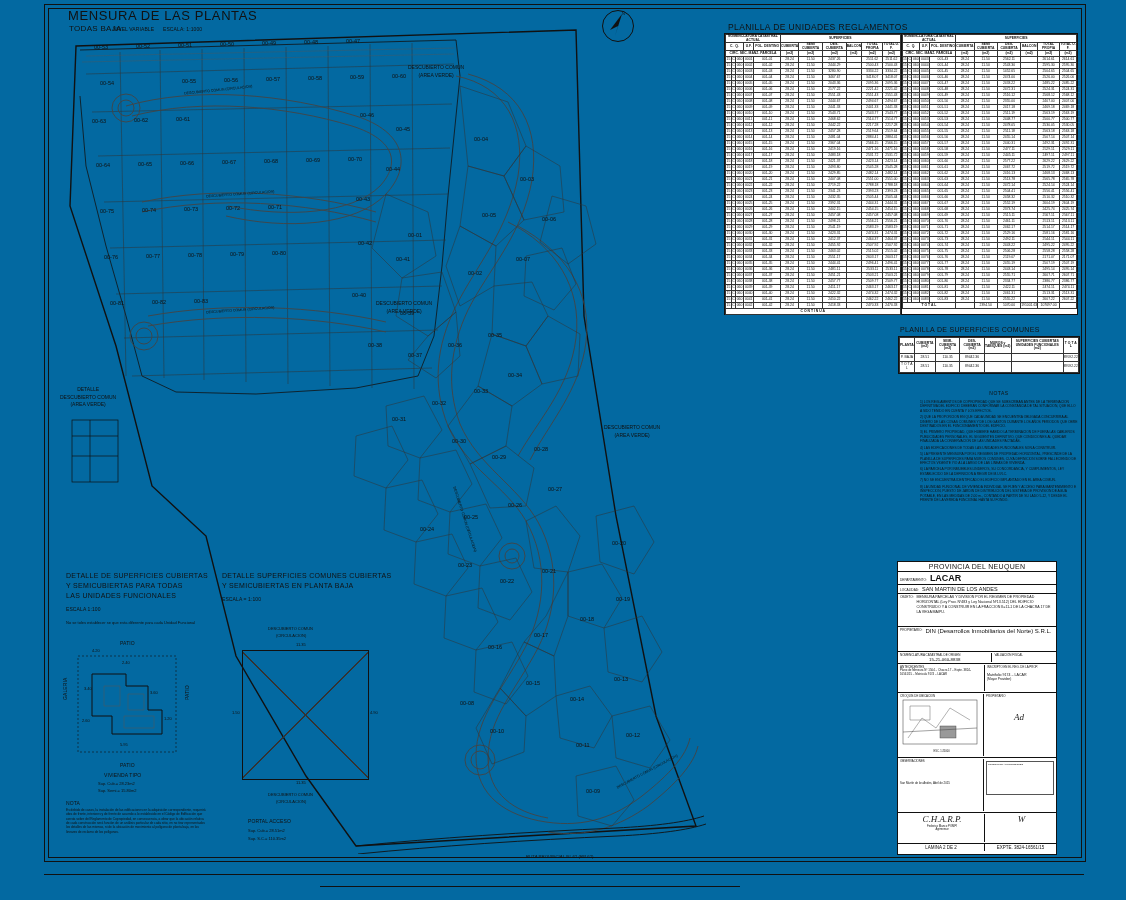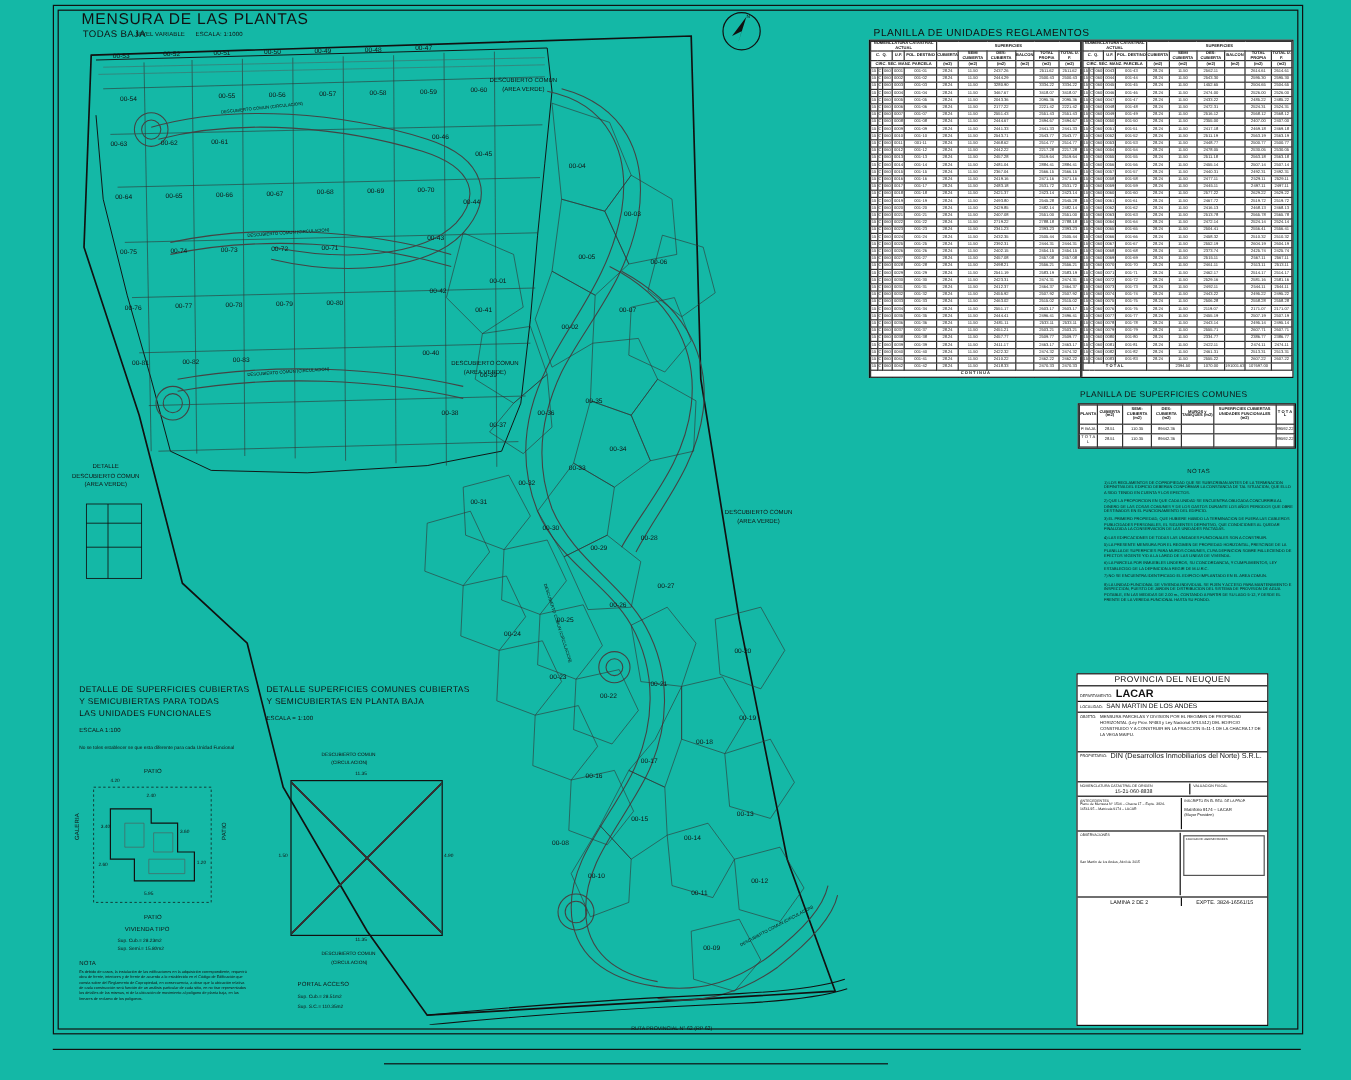--- a/index.html
+++ b/index.html
@@ -1,17 +1,17 @@
 <!DOCTYPE html>
 <html><head>
 <meta charset="utf-8">
 <style>
   html,body{margin:0;padding:0;background:#ffffff;}
   body{font-family:"Liberation Sans", sans-serif;color:#111;}
-  #sheet{position:relative;width:1126px;height:900px;background:#14b8a6;overflow:hidden;}
+  #sheet{position:relative;width:1126px;height:900px;background:#0369a1;overflow:hidden;}
   .border-outer{position:absolute;left:44px;top:4px;width:1040px;height:856px;border:1.5px solid #111;}
   .border-inner{position:absolute;left:48px;top:8px;width:1032px;height:848px;border:0.7px solid #111;}
   .t{position:absolute;white-space:nowrap;}
   .ttl{font-size:13px;letter-spacing:0.6px;}
   .sub{font-size:8px;letter-spacing:0.3px;}
   .tiny{font-size:5px;letter-spacing:0.1px;}
   .mini{font-size:4px;}
   .sec{font-size:8.5px;letter-spacing:0.4px;}
   .sec2{font-size:7px;letter-spacing:0.3px;}
   .lbl{font-size:5.5px;}
@@ -1562,29 +1562,56 @@
       <div style="width:55%;border-right:0.7px solid #111;padding-right:2px;">
         <div style="font-size:3px;">ANTECEDENTES</div>
         <div style="font-size:2.9px;line-height:1.3;">Plano de Mensura N° 1504 – Chacra 17 – Expte. 3824-16561/15 – Matricula 9174 – LACAR</div>
       </div>
       <div style="width:45%;padding-left:2px;">
         <div style="font-size:2.9px;">INSCRIPTO EN EL REG. DE LA PROP.</div>
         <div style="font-size:3.6px;margin-top:4px;">Matrifolio 9174 – LACAR</div>
         <div style="font-size:3.2px;">(Mayor Providen)</div>
       </div>
     </div>
+    <div class="tbrow" style="display:flex;min-height:62px;">
+      <div style="width:55%;border-right:0.7px solid #111;">
+        <div style="font-size:2.9px;">CROQUIS DE UBICACION</div>
+        <svg width="80" height="48">
+          <rect x="3" y="2" width="74" height="44" fill="#fff" stroke="#333" stroke-width="0.5"></rect>
+          <path d="M8,40 L22,20 L36,30 L50,10 L70,22" fill="none" stroke="#666" stroke-width="0.5"></path>
+          <path d="M10,8 L30,8 L30,22 L10,22 Z" fill="none" stroke="#666" stroke-width="0.5"></path>
+          <rect x="40" y="28" width="16" height="12" fill="#999" stroke="#333" stroke-width="0.4"></rect>
+          <line x1="3" y1="34" x2="77" y2="30" stroke="#444" stroke-width="0.5"></line>
+        </svg>
+        <div style="font-size:2.6px;text-align:center;">ESC. 1:25000</div>
+      </div>
+      <div style="width:45%;padding-left:2px;">
+        <div style="font-size:2.9px;">PROPIETARIO</div>
+        <div class="signature" style="margin-top:14px;text-align:center;">Ad   </div>
+      </div>
+    </div>
     <div class="tbrow" style="min-height:52px;display:flex;">
       <div style="width:55%;border-right:0.7px solid #111;">
         <div style="font-size:2.9px;">OBSERVACIONES</div>
         <div style="font-size:2.9px;margin-top:18px;">San Martín de los Andes, Abril de 2015</div>
       </div>
       <div style="width:45%;padding-left:2px;">
         <div style="border:0.6px solid #555;height:30px;margin-top:2px;font-size:2.4px;padding:1px;">
           <span>COLEGIO DE AGRIMENSORES</span>
         </div>
+      </div>
+    </div>
+    <div class="tbrow" style="display:flex;min-height:28px;">
+      <div style="width:55%;border-right:0.7px solid #111;text-align:center;">
+        <div class="signature">C.H.A.R.P.</div>
+        <div style="font-size:2.8px;">Federico Blanco POMPI</div>
+        <div style="font-size:2.6px;">Agrimensor</div>
+      </div>
+      <div style="width:45%;text-align:center;">
+        <div class="signature"> W </div>
       </div>
     </div>
     <div style="display:flex;">
       <div style="width:55%;border-right:0.7px solid #111;text-align:center;font-size:4.5px;padding:1px;">
         <span>LAMINA</span>
         <span>2 DE 2</span>
       </div>
       <div style="width:45%;text-align:center;font-size:4.5px;padding:1px;">
         <span>EXPTE.</span>
         <span>3824-16561/15</span>

